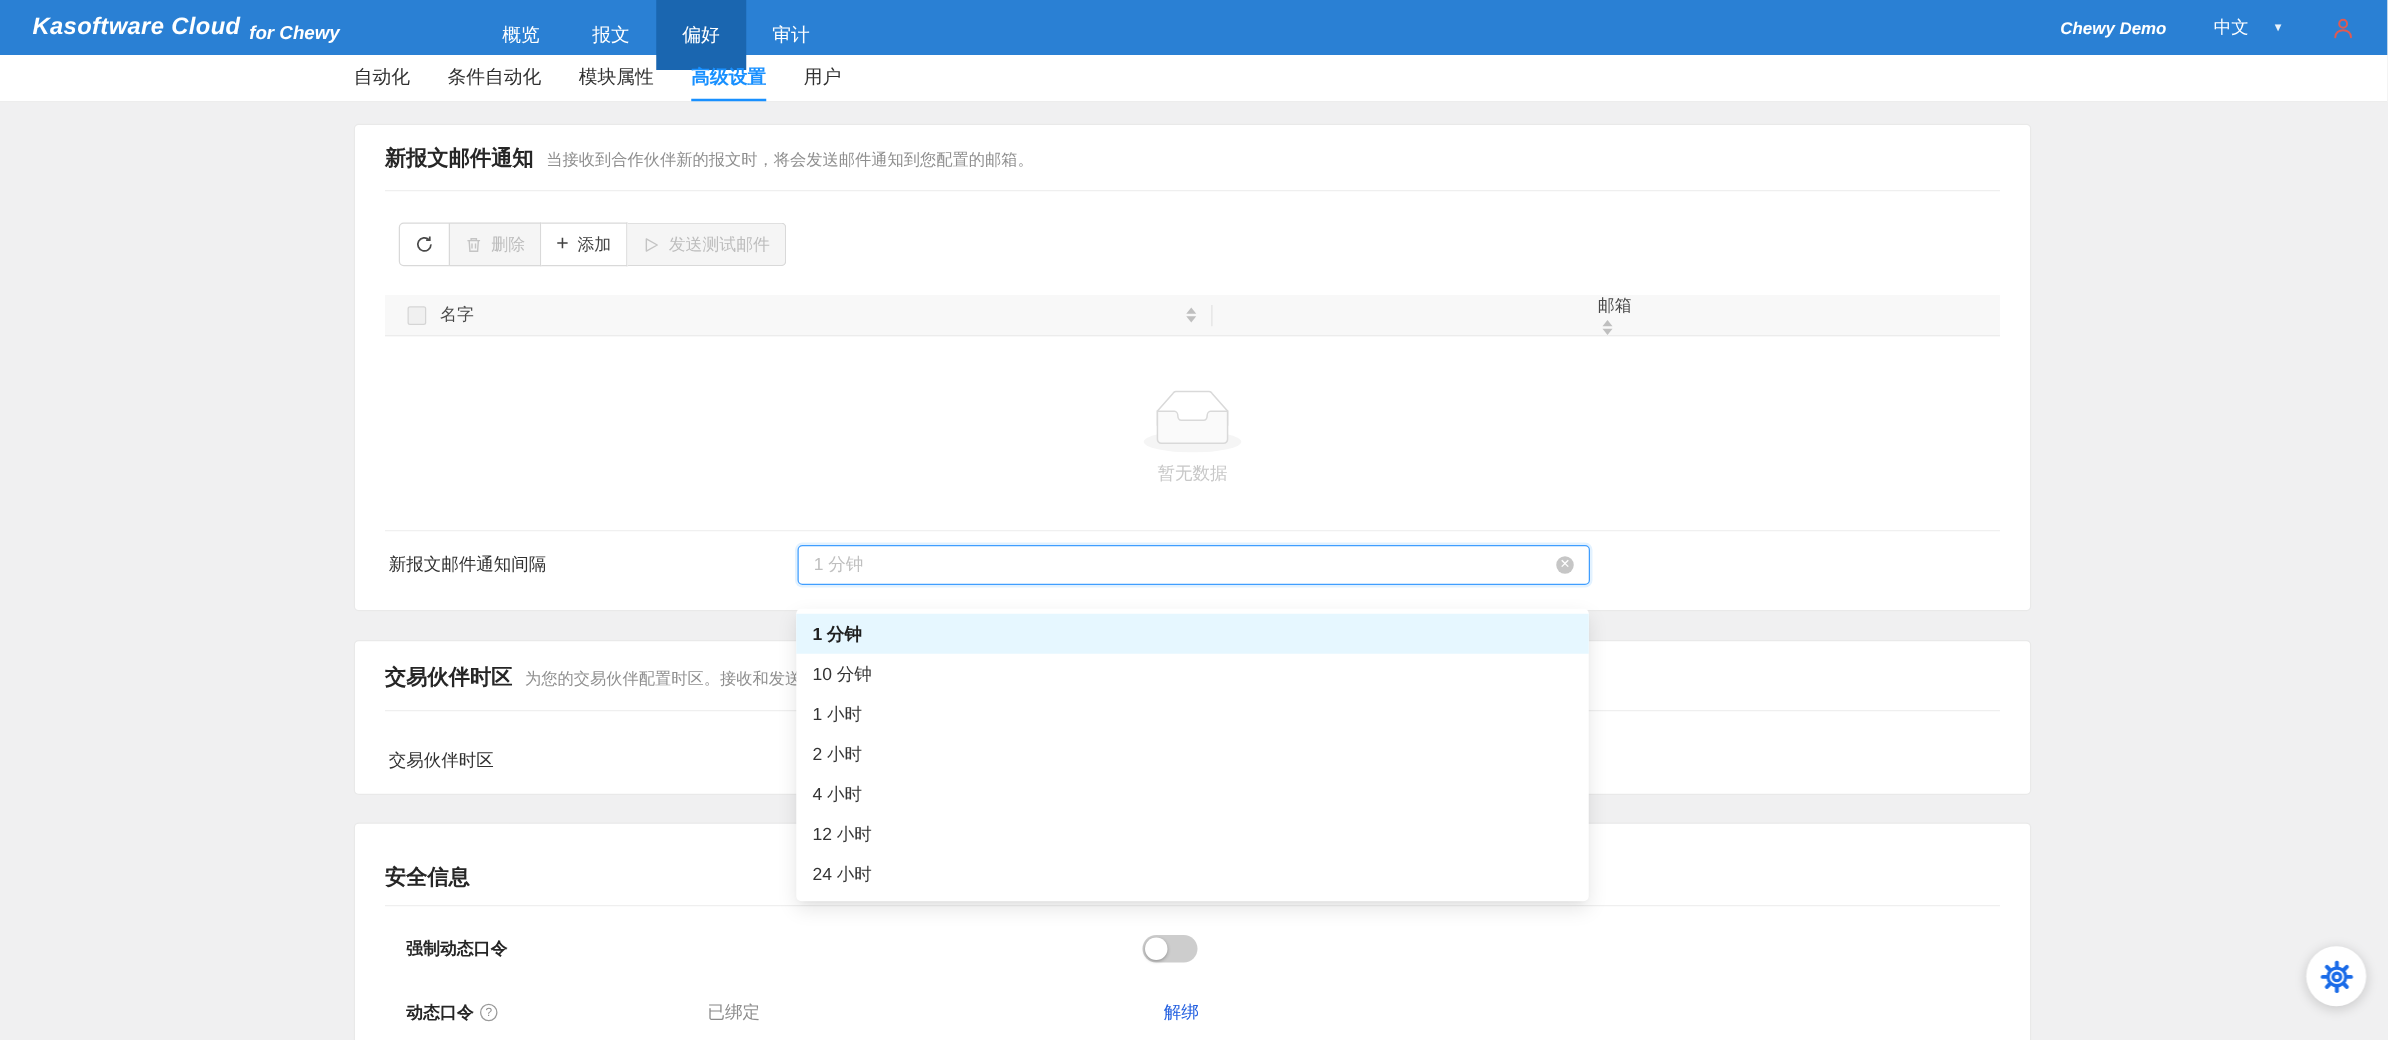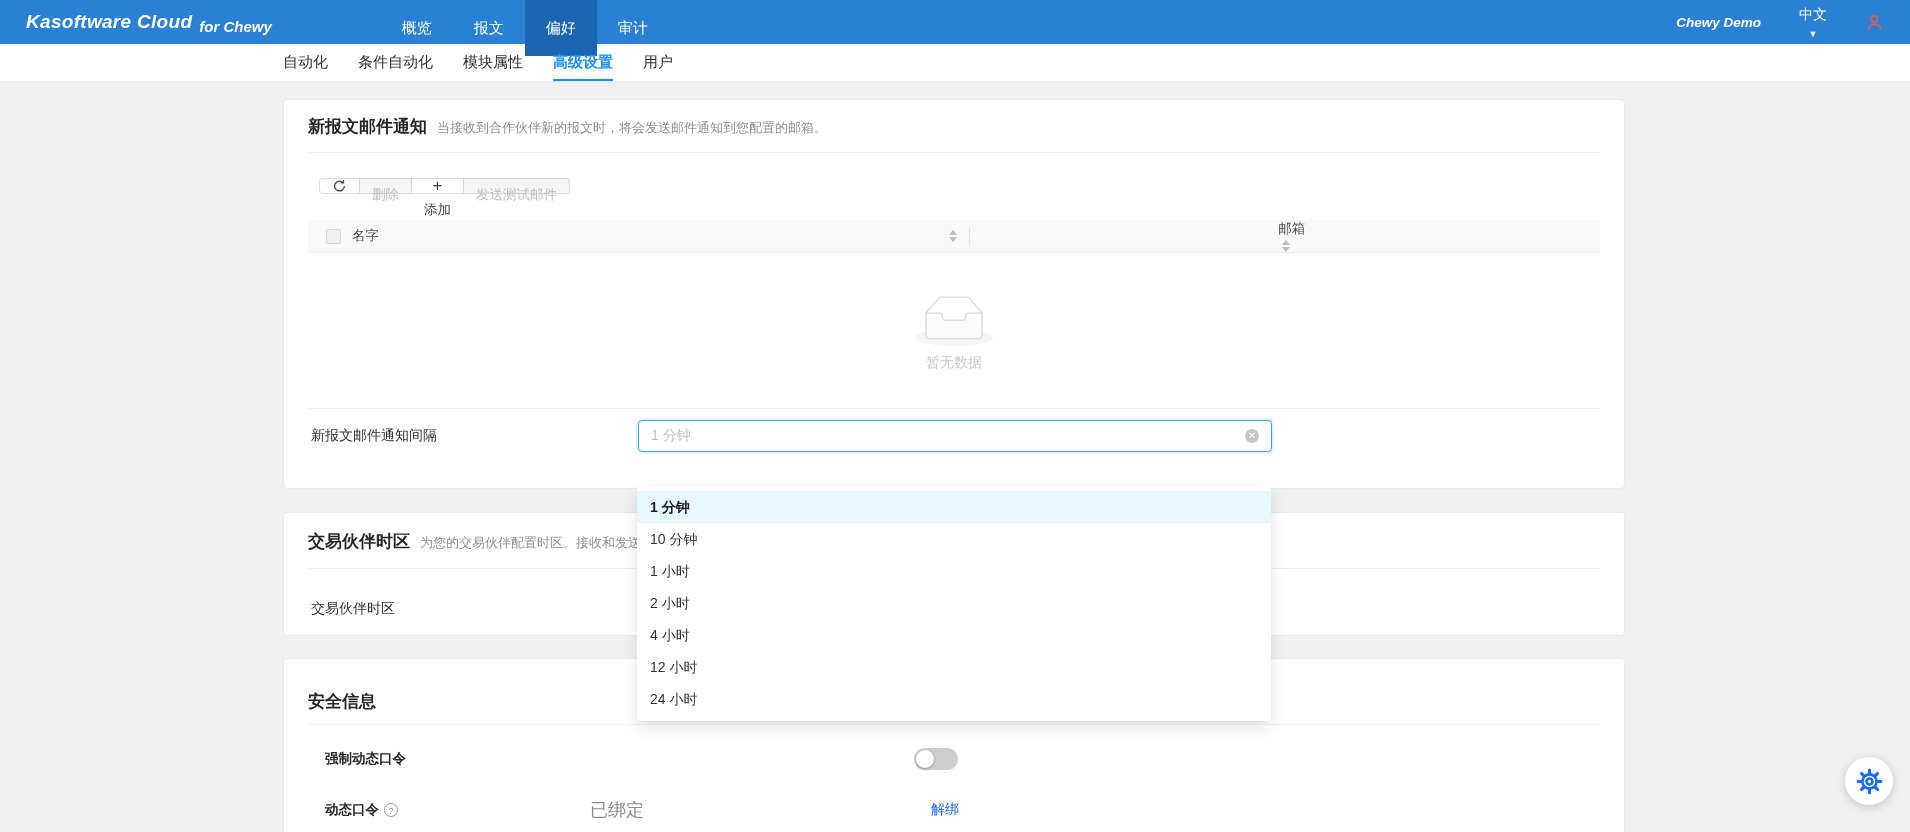--- a/index.html
+++ b/index.html
@@ -10,21 +10,21 @@
   .navbar { height:44px; background:#2a80d4; display:flex; align-items:center; color:#fff; }
   .brand { display:flex; align-items:center; padding-left:26px; cursor:pointer; }
   .brand-main { font-size:19px; font-weight:700; font-style:italic; letter-spacing:.3px; }
   .brand-sub { font-size:15px; font-style:italic; margin-left:7px; margin-top:9px; font-weight:600; }
   .nav-items { display:flex; margin-left:109px; height:44px; }
   .nav-item { display:flex; align-items:center; padding:0 21px; font-size:15px; color:#ffffff;
     text-decoration:none; cursor:pointer; height:56px; }
   .nav-item.active { background:#1a66b0; }
   .nav-right { margin-left:auto; display:flex; align-items:center; gap:38px; padding-right:26px; }
   .nav-user { font-size:13.5px; font-style:italic; font-weight:700; cursor:pointer; }
-  .nav-lang { font-size:14px; cursor:pointer; display:flex; align-items:center; gap:5px;flex-direction:column; }
+  .nav-lang { font-size:14px; cursor:pointer; display:flex; align-items:center; gap:19px; }
   .nav-caret { font-size:9px; opacity:.9; }
   .nav-avatar { display:flex; cursor:pointer; }
 
   
   .tabbar { height:38px; background:#fff; display:flex; padding-left:283px; border-bottom:1px solid #e8e8e8; }
   .tab { height:37px; line-height:35px; margin-right:30px; font-size:15px; color:#303030;
     cursor:pointer; border-bottom:2px solid transparent; }
   .tab.active { color:#1890ff; border-bottom-color:#1890ff; font-weight:600; }
 
   
@@ -33,23 +33,23 @@
   .card-head { display:flex; align-items:baseline; }
   .card-title { font-size:17px; font-weight:700; color:#262626; line-height:22px; }
   .card-desc { font-size:13px; color:#8f8f8f; margin-left:10px; }
   .divider { height:1px; background:#efefef; }
 
   .card-notify { margin-top:17px; height:390px; padding-top:16px; }
   .card-notify .divider { margin-top:14px; }
 
   
   .toolbar { margin-top:25px; margin-left:11px; display:inline-flex; }
-  .tb-btn { height:16px; display:inline-flex; align-items:center; gap:7px; padding:0 12px;
+  .tb-btn { height:35px; display:inline-flex; align-items:center; gap:7px; padding:0 12px;
     background:#fff; border:1px solid #d9d9d9; border-left-width:0; font-size:13.5px; color:#424242;
-    cursor:pointer; font-family:inherit;flex-direction:column; }
+    cursor:pointer; font-family:inherit; }
   .tb-btn:first-child { border-left-width:1px; border-radius:4px 0 0 4px; }
   .tb-btn:last-child { border-radius:0 4px 4px 0; }
   .tb-btn.disabled { background:#f5f5f5; color:#bdbdbd; cursor:not-allowed; }
   .tb-plus { font-size:17px; line-height:1; margin-top:-2px; color:#424242; }
 
   
   .thead { margin-top:23px; height:33px; background:#f8f8f8; border-bottom:1px solid #ececec;
     display:flex; align-items:center; }
   .th-check { width:44px; padding-left:18px; display:flex; align-items:center; }
   .checkbox { width:15px; height:15px; background:#f0f0f0; border:1px solid #d5d5d5; border-radius:2px; cursor:pointer; }
@@ -92,21 +92,21 @@
   .card-sec .divider { margin-top:11px; }
   .sec-row { position:relative; height:44px; display:flex; align-items:center; }
   .sec-row.r1 { margin-top:12px; }
   .sec-row.r2 { margin-top:7px; }
   .sec-label { font-size:13.5px; font-weight:700; color:#262626; margin-left:17px; display:flex; align-items:center; }
   .qmark { width:14px; height:14px; border:1px solid #9a9a9a; border-radius:50%; color:#8c8c8c;
     font-size:9.5px; line-height:13px; text-align:center; margin-left:5px; font-weight:400; cursor:pointer; }
   .switch { position:absolute; left:606px; width:44px; height:22px; border-radius:11px; background:#cdcdcd; cursor:pointer; }
   .knob { position:absolute; left:2px; top:2px; width:18px; height:18px; border-radius:50%; background:#fff;
     box-shadow:0 1px 3px rgba(0,0,0,.3); }
-  .sec-status { position:absolute; left:282px; font-size:18px; color:#8c8c8c; }
+  .sec-status { position:absolute; left:258px; font-size:14px; color:#8c8c8c; }
   .sec-action { position:absolute; left:623px; font-size:14px; color:#2460e0; text-decoration:none; cursor:pointer; }
 
   
   .fab { position:fixed; right:17px; bottom:27px; width:48px; height:48px; border-radius:50%;
     background:#fff; box-shadow:0 2px 10px rgba(0,0,0,.18); display:flex; align-items:center;
     justify-content:center; cursor:pointer; }
 </style>
 </head>
 <body>
 

